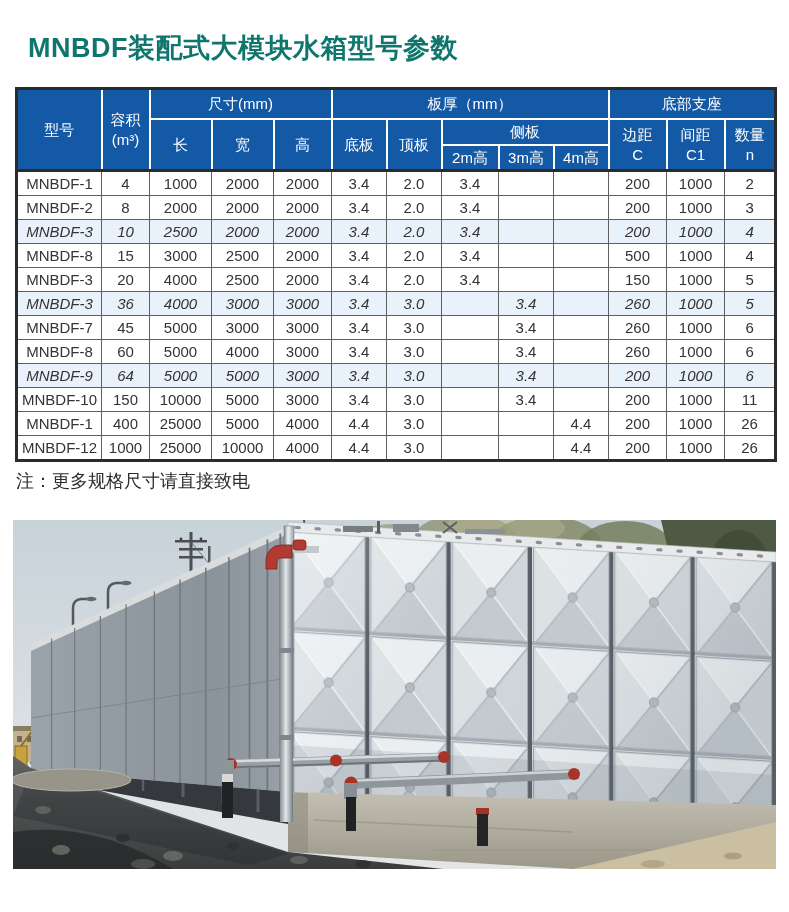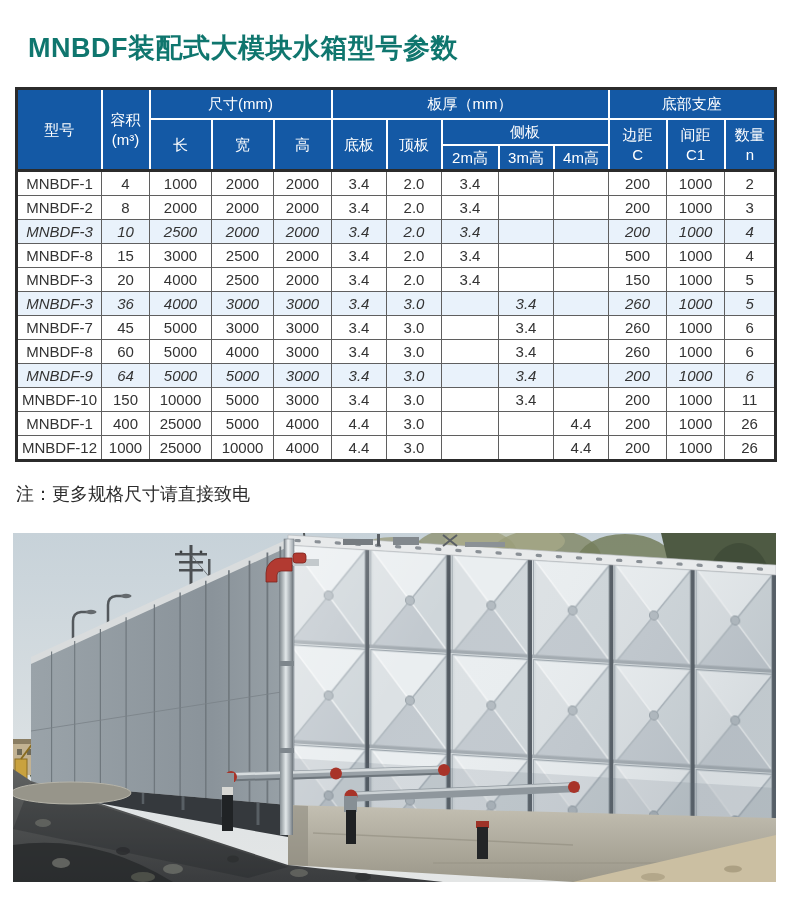--- a/index.html
+++ b/index.html
@@ -24,21 +24,21 @@
   }
   table.spec thead tr:first-child th { height:24px; }
   table.spec tbody td {
     border:1px solid var(--border-light,#5f5f5f);
     text-align:center; vertical-align:middle;
     font-size:15px; color:var(--cell-text,#333333);
     height:23px; padding:0; background:#ffffff;
   }
   table.spec tbody tr:first-child td { border-top:3px solid var(--border-dark,#2b2b2b); }
   table.spec tbody tr.stripe td { background:var(--stripe-bg,#e9f2fb);font-style:italic; }
-  .note { margin:20px 0 0 16px; font-size:18px; color:#2d2d2d; }
+  .note { margin:7px 0 0 16px; font-size:18px; color:#2d2d2d; }
   .photo-wrap { margin:27px 0 0 13px; width:763px; height:349px; line-height:0; }
 </style>
 </head>
 <body>
 
 <h1 class="page-title">MNBDF装配式大模块水箱型号参数</h1>
 
 <div class="table-wrap">
   <table class="spec">
     <colgroup>

